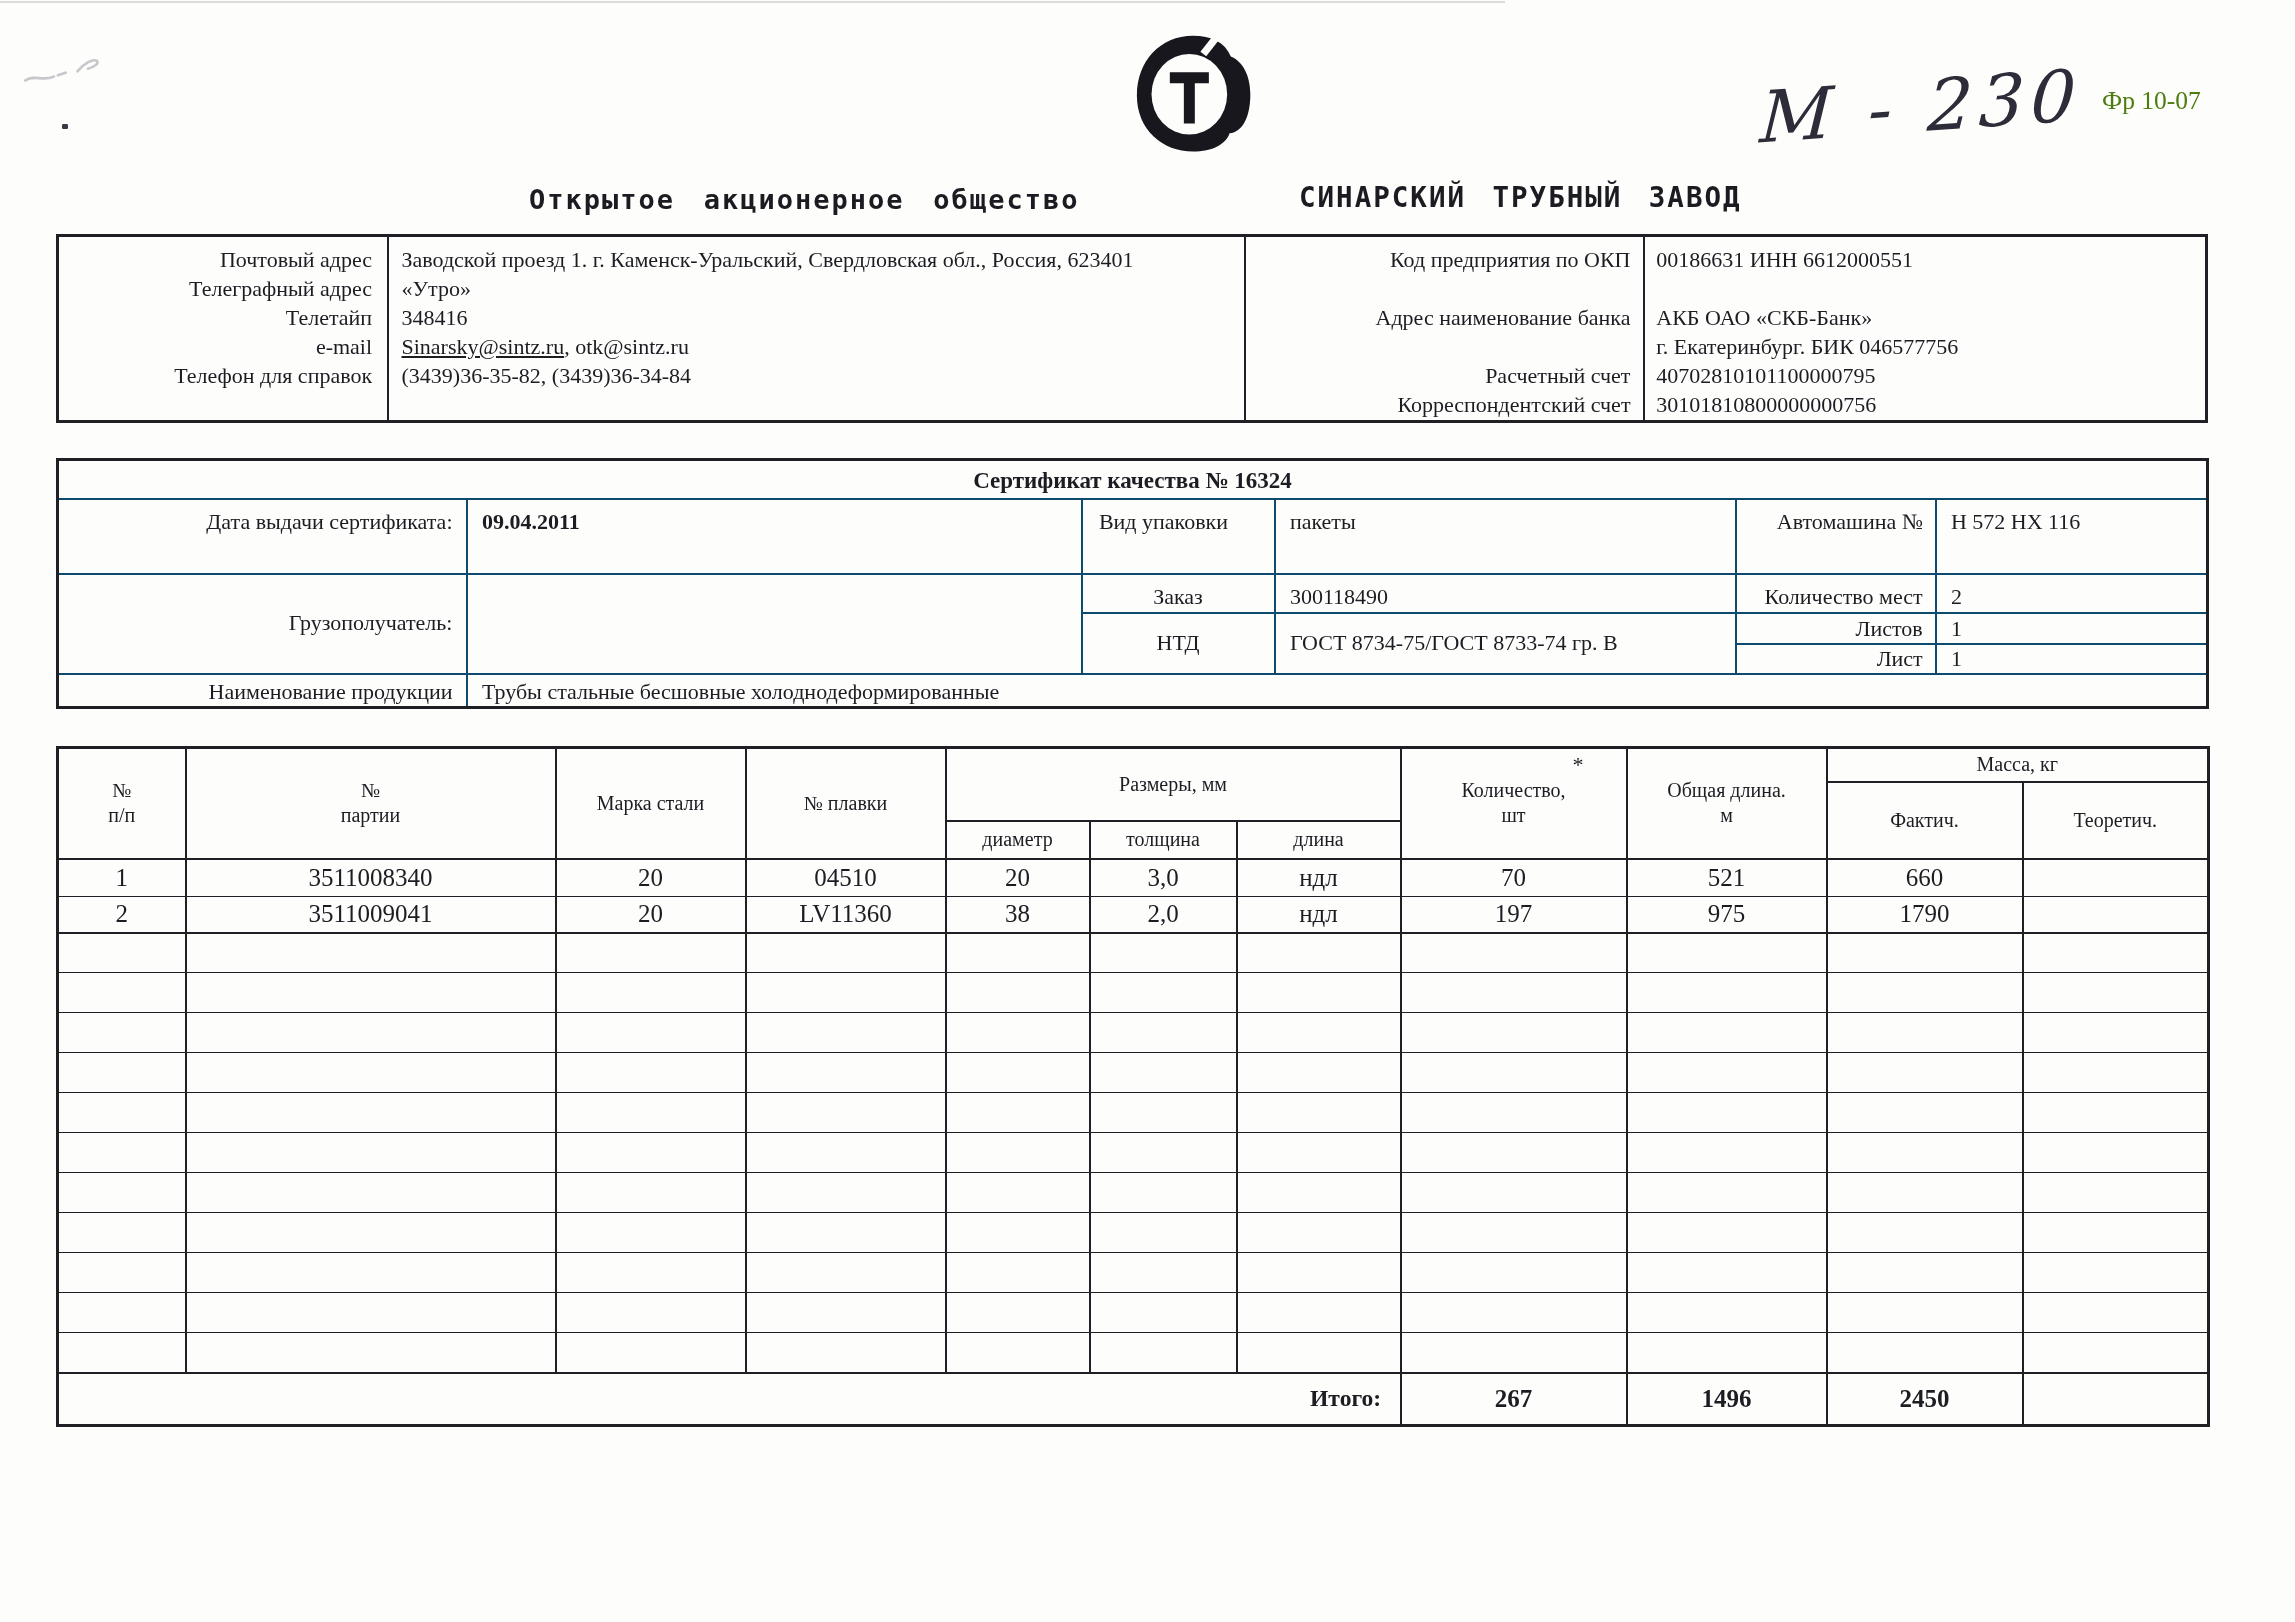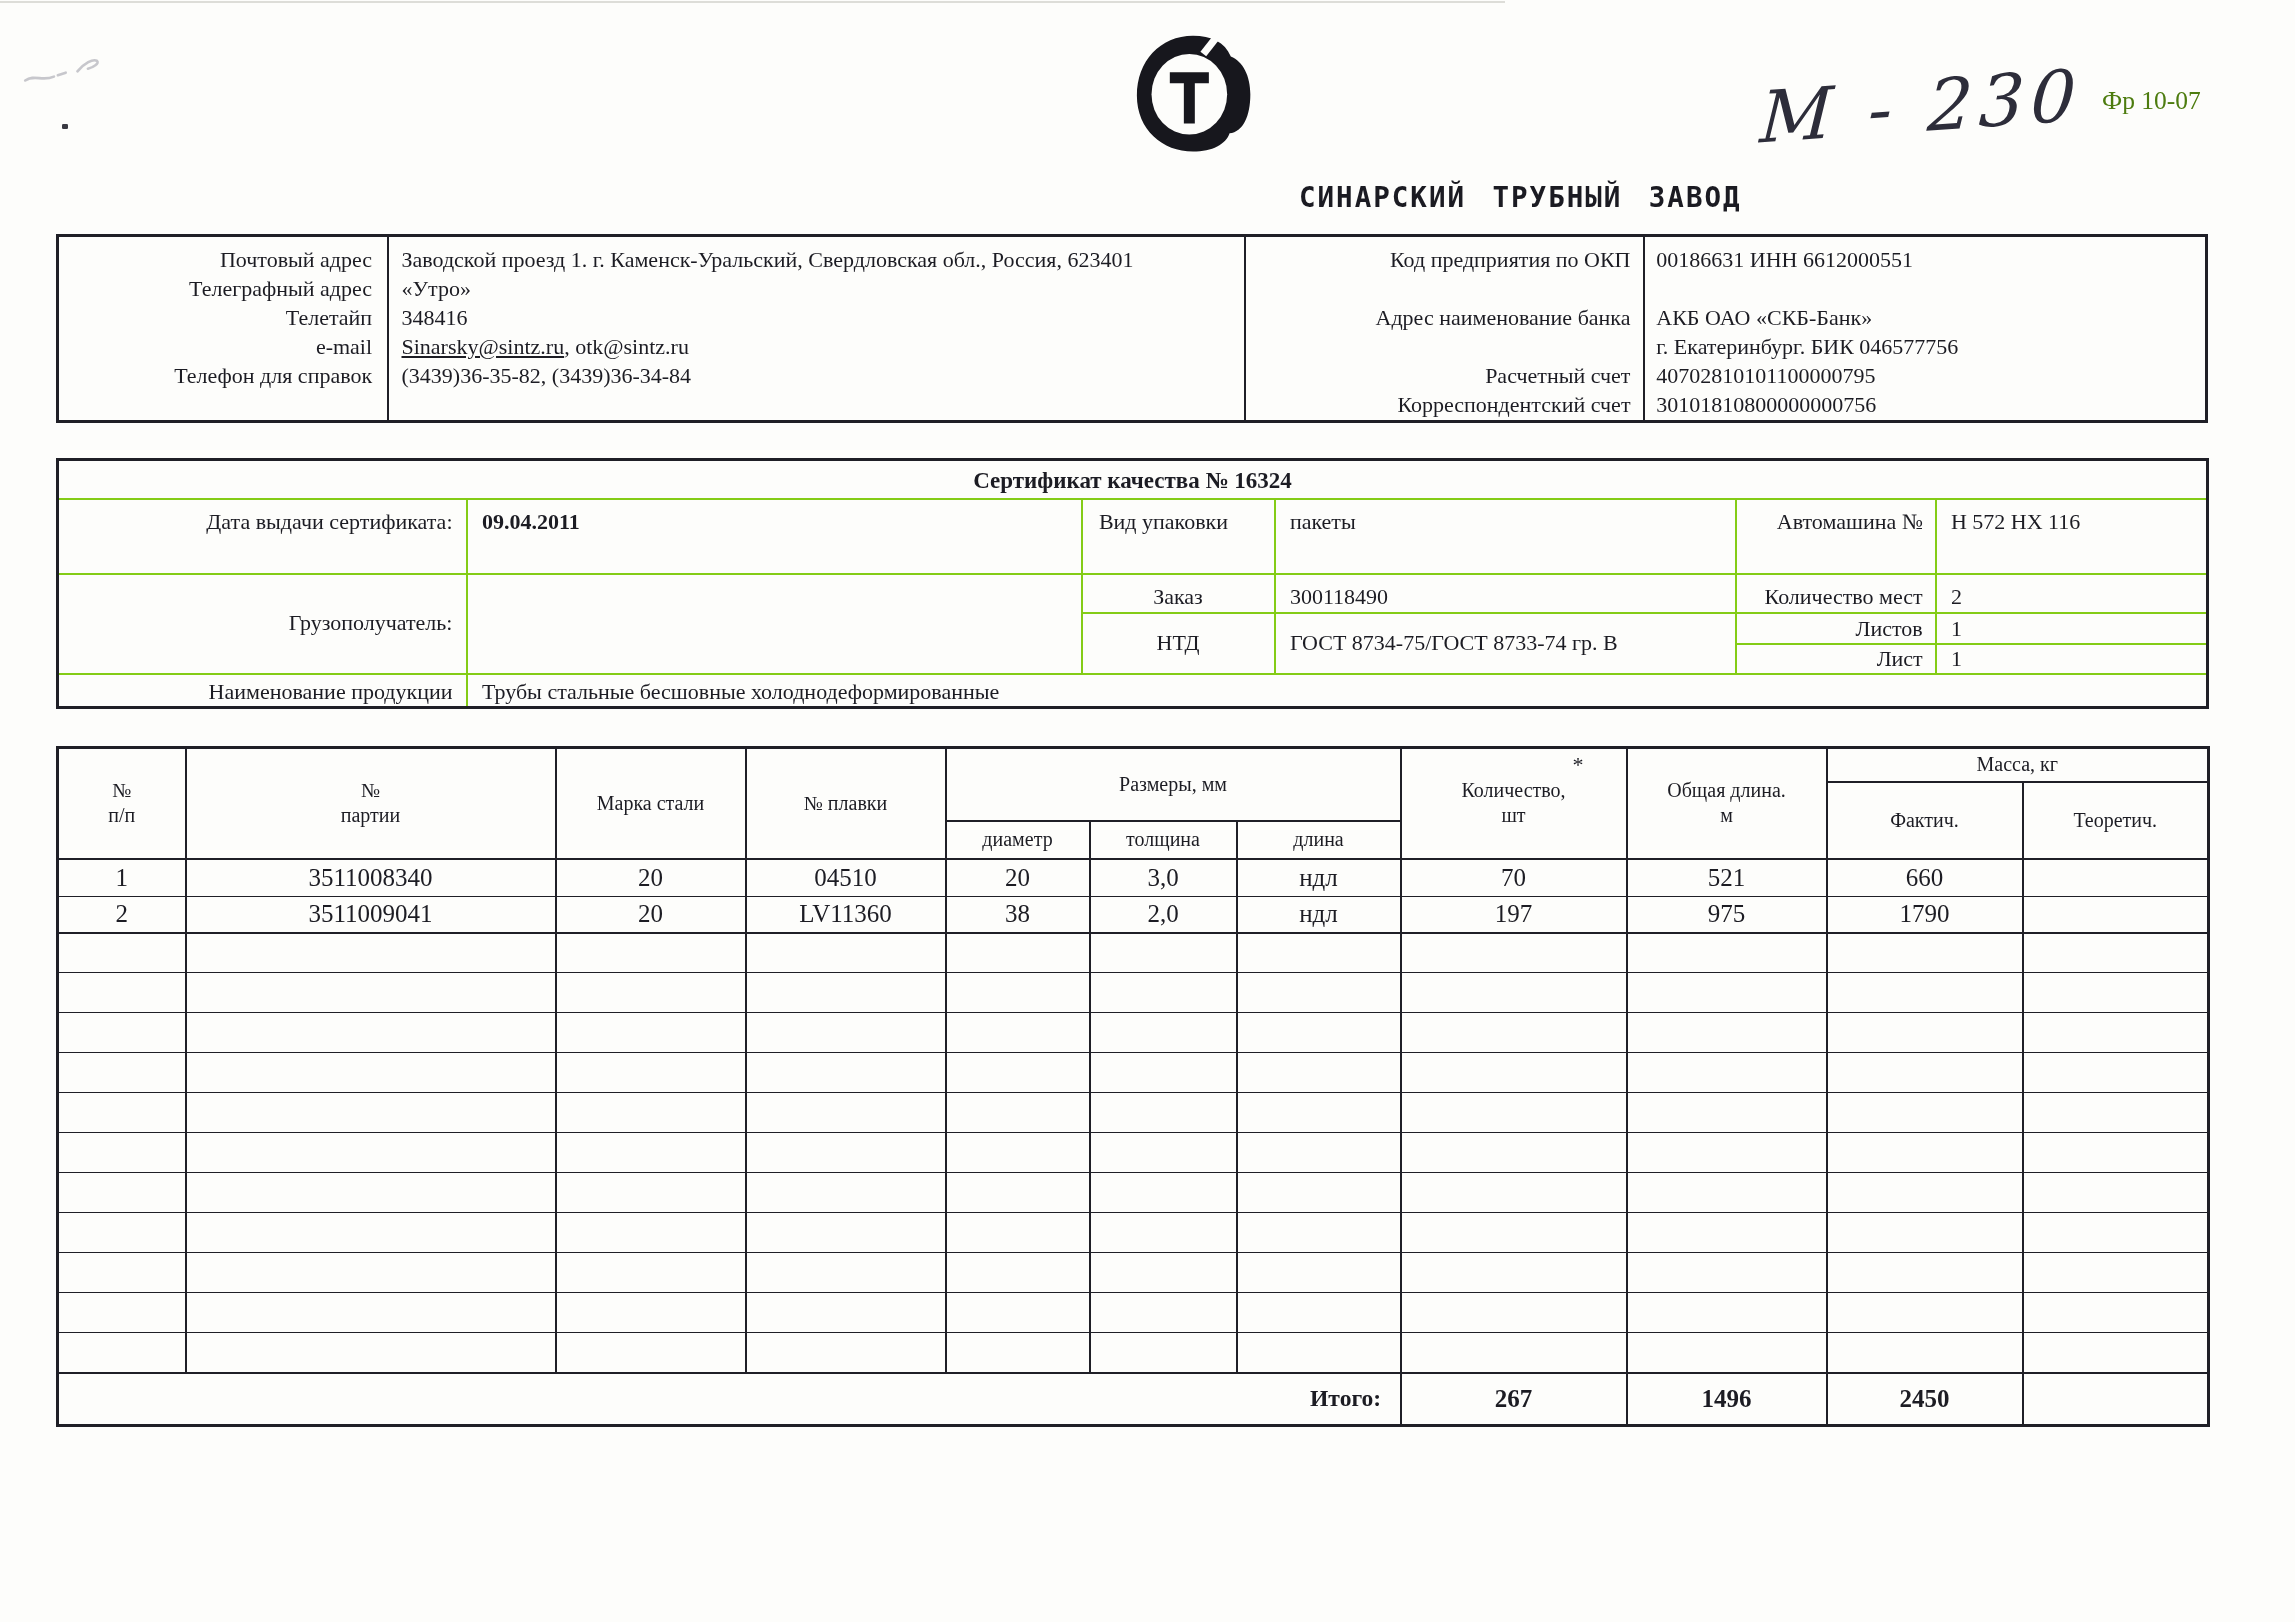--- a/index.html
+++ b/index.html
@@ -34,21 +34,21 @@
   .req td{border-left:2px solid #1f1f26;vertical-align:top;padding-top:7.9px;font-size:22px;line-height:29px;}
   .req td:first-child{border-left:none;}
   .req .rlabels{text-align:right;padding-right:14.4px;}
   .req .rvalues{text-align:left;padding-left:13px;}
   .req .blabels{text-align:right;padding-right:12px;}
   .req .bvalues{text-align:left;padding-left:11.8px;}
   .blank{visibility:hidden;}
   .u{text-decoration:underline;}
   
   .cert{position:absolute;left:56px;top:458px;width:2150px;border:3.3px solid #1f1f26;font-size:22px;}
-  .cert td{border:2px solid #84cc16;vertical-align:top;padding-top:9.2px;}
+  .cert td{border:2px solid #0c4a6e;vertical-align:top;padding-top:9.2px;}
   .cert .title-cell{text-align:center;font-weight:bold;font-size:23px;padding-top:6.5px;}
   .cert .lbl{text-align:right;padding-right:13px;}
   .cert .lbll{text-align:left;padding-left:16.4px;}
   .cert .lblc{text-align:center;}
   .cert .lblr{text-align:right;padding-right:11.8px;}
   .cert .val{text-align:left;padding-left:14.4px;}
   .cert .vmid{vertical-align:middle;padding-top:0;}
   .cert .bold{font-weight:bold;}
   
   .main{position:absolute;left:56px;top:746px;width:2150px;border:3.3px solid #1f1f26;}
@@ -81,20 +81,21 @@
 
   <svg class="logo" viewBox="0 0 100 100">
     <path d="M50 3 C23 3 4 24 4 52 C4 80 25 98 50 98 C66 98 77 92 80 83 C91 82 97 69 97 51 C97 36 91 24 81 20 C76 8 65 3 50 3 Z" fill="#17171d"></path>
     <rect x="61" y="2" width="6" height="18" fill="#fdfdfb" transform="rotate(38 64 11)"></rect>
     <ellipse cx="47" cy="51" rx="31" ry="33" fill="#fdfdfb"></ellipse>
     <path d="M31 33 h32 v9 h-11.5 v33 h-9 v-33 H31 z" fill="#17171d"></path>
   </svg>
 
   <div class="mark">М - 230</div>
   <div class="form-code">Фр 10-07</div>
+  <div class="org-type">Открытое акционерное общество</div>
   <div class="org-name">СИНАРСКИЙ ТРУБНЫЙ ЗАВОД</div>
 
   <table class="req">
     <colgroup>
         <col style="width:330px">
         <col style="width:857px">
         <col style="width:399px">
         <col style="width:563px">
       </colgroup>
     <tbody>

